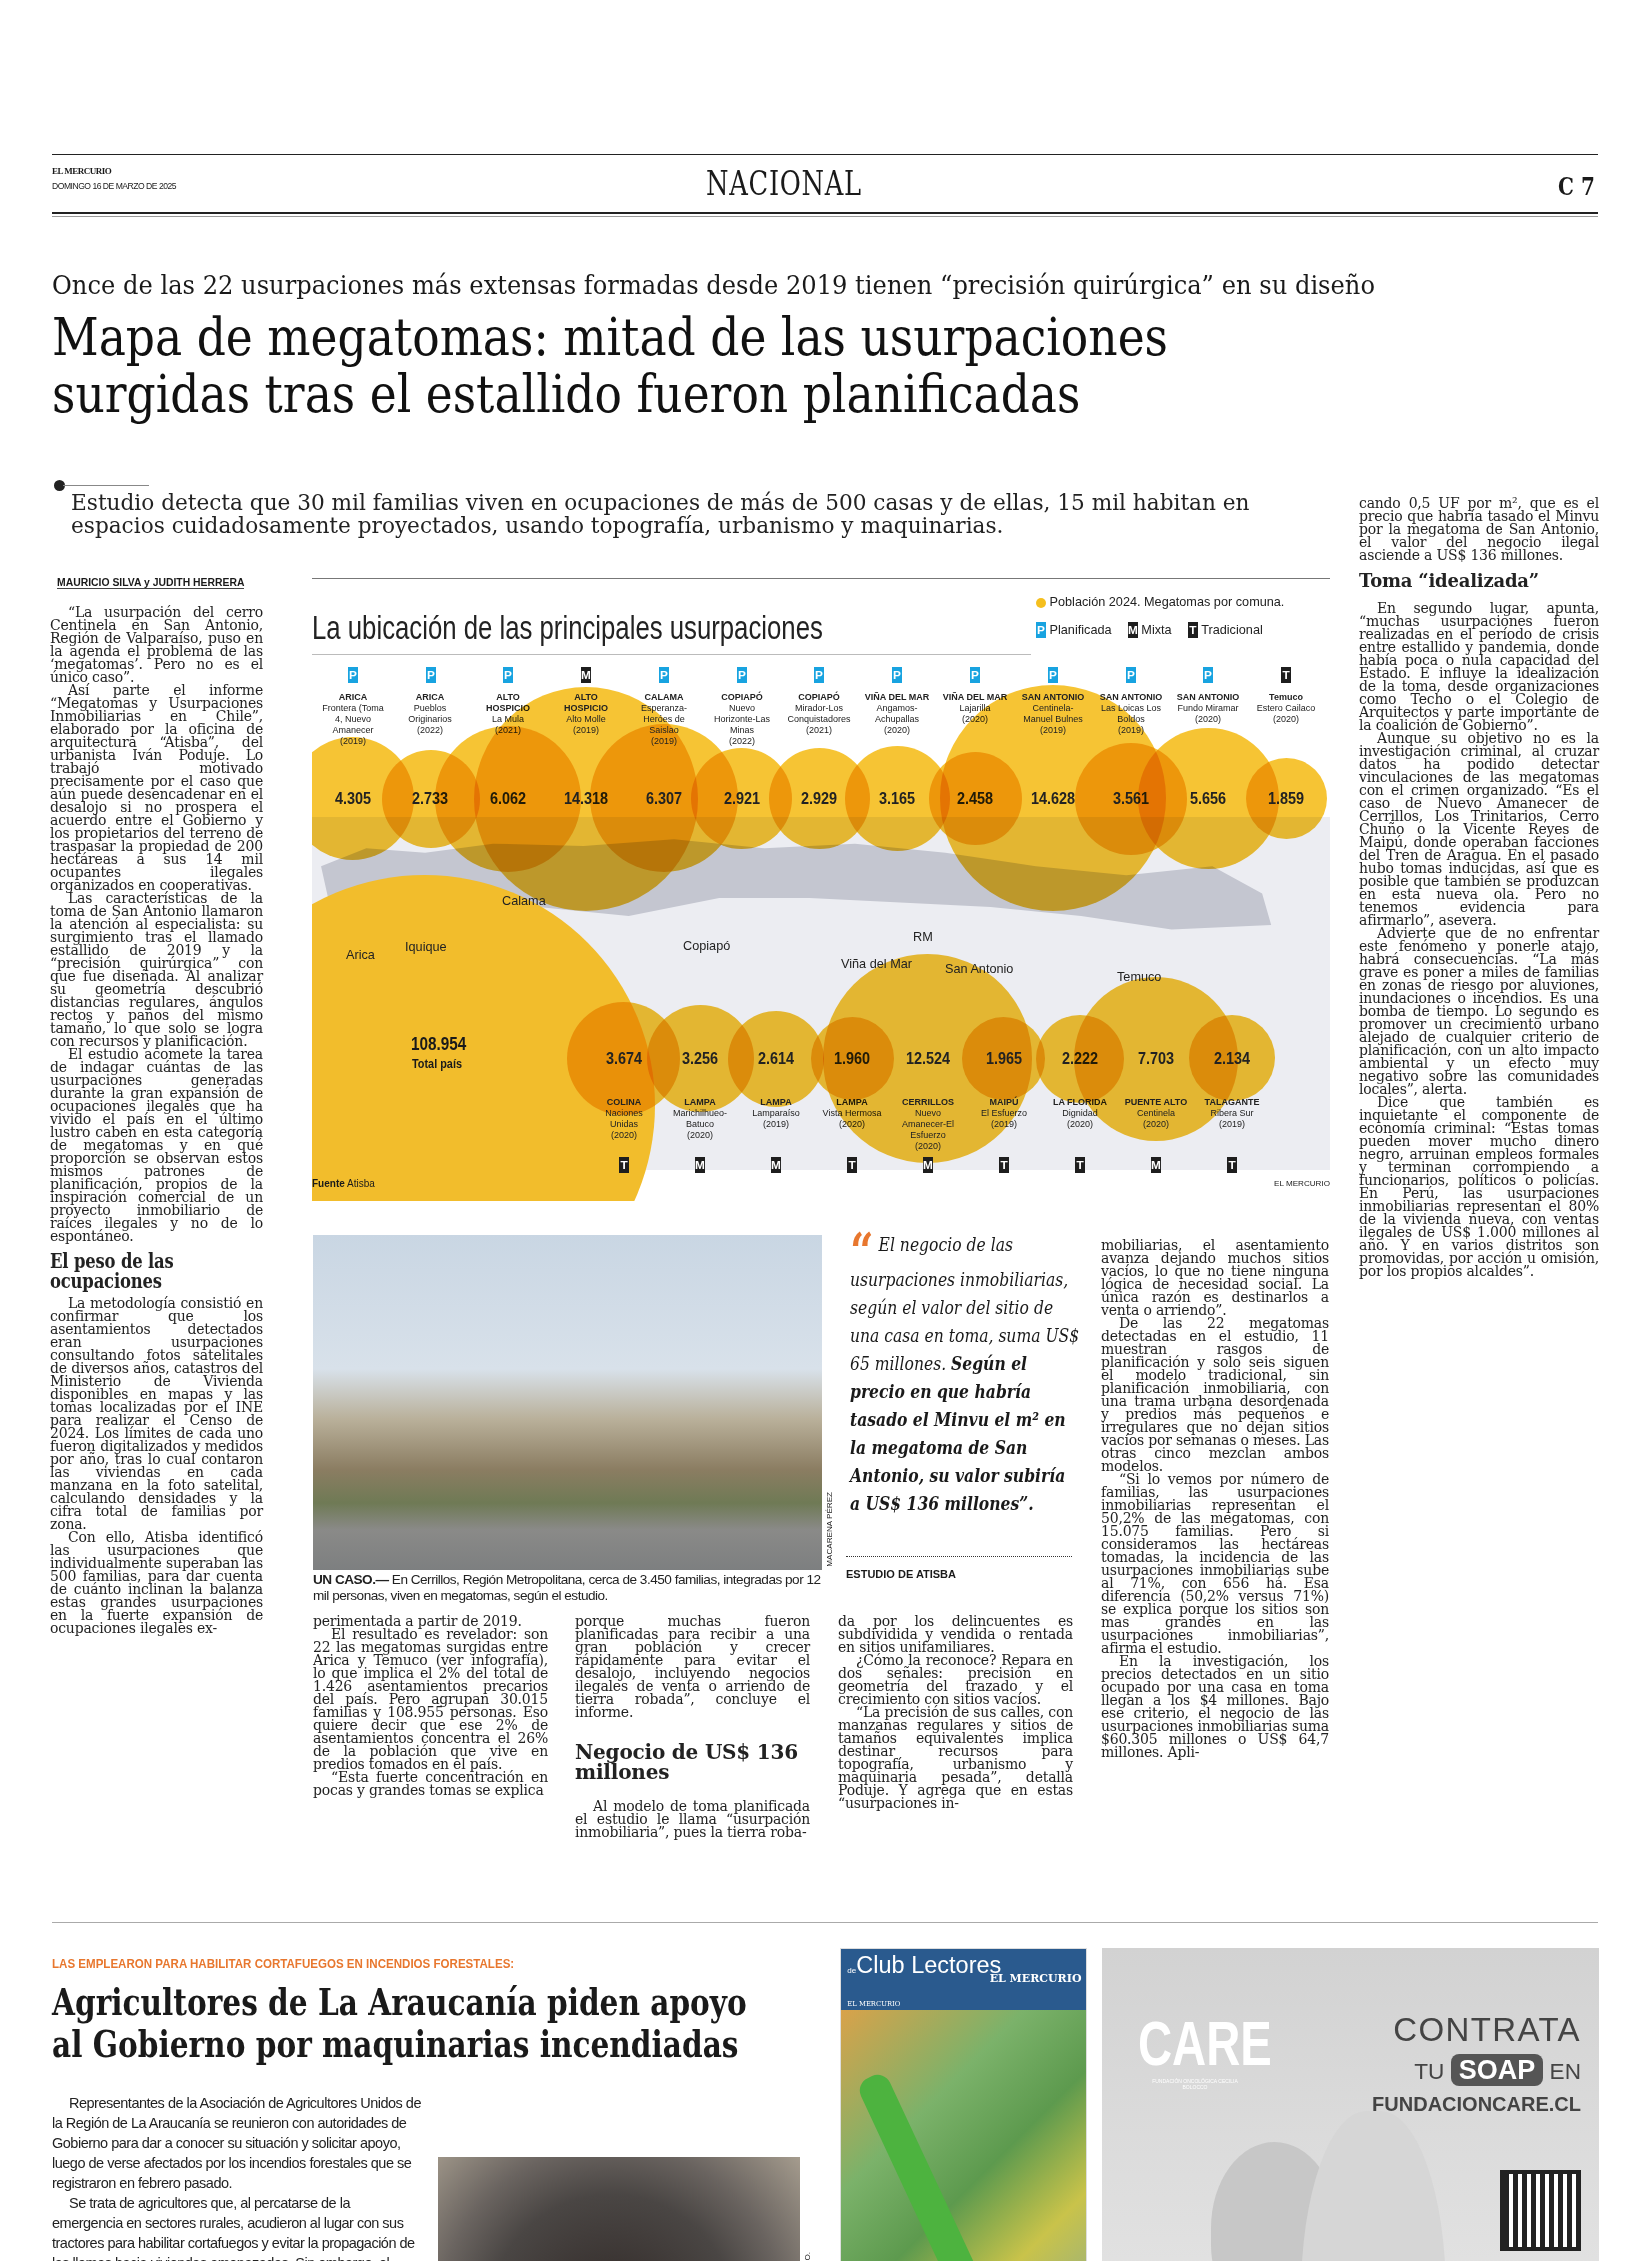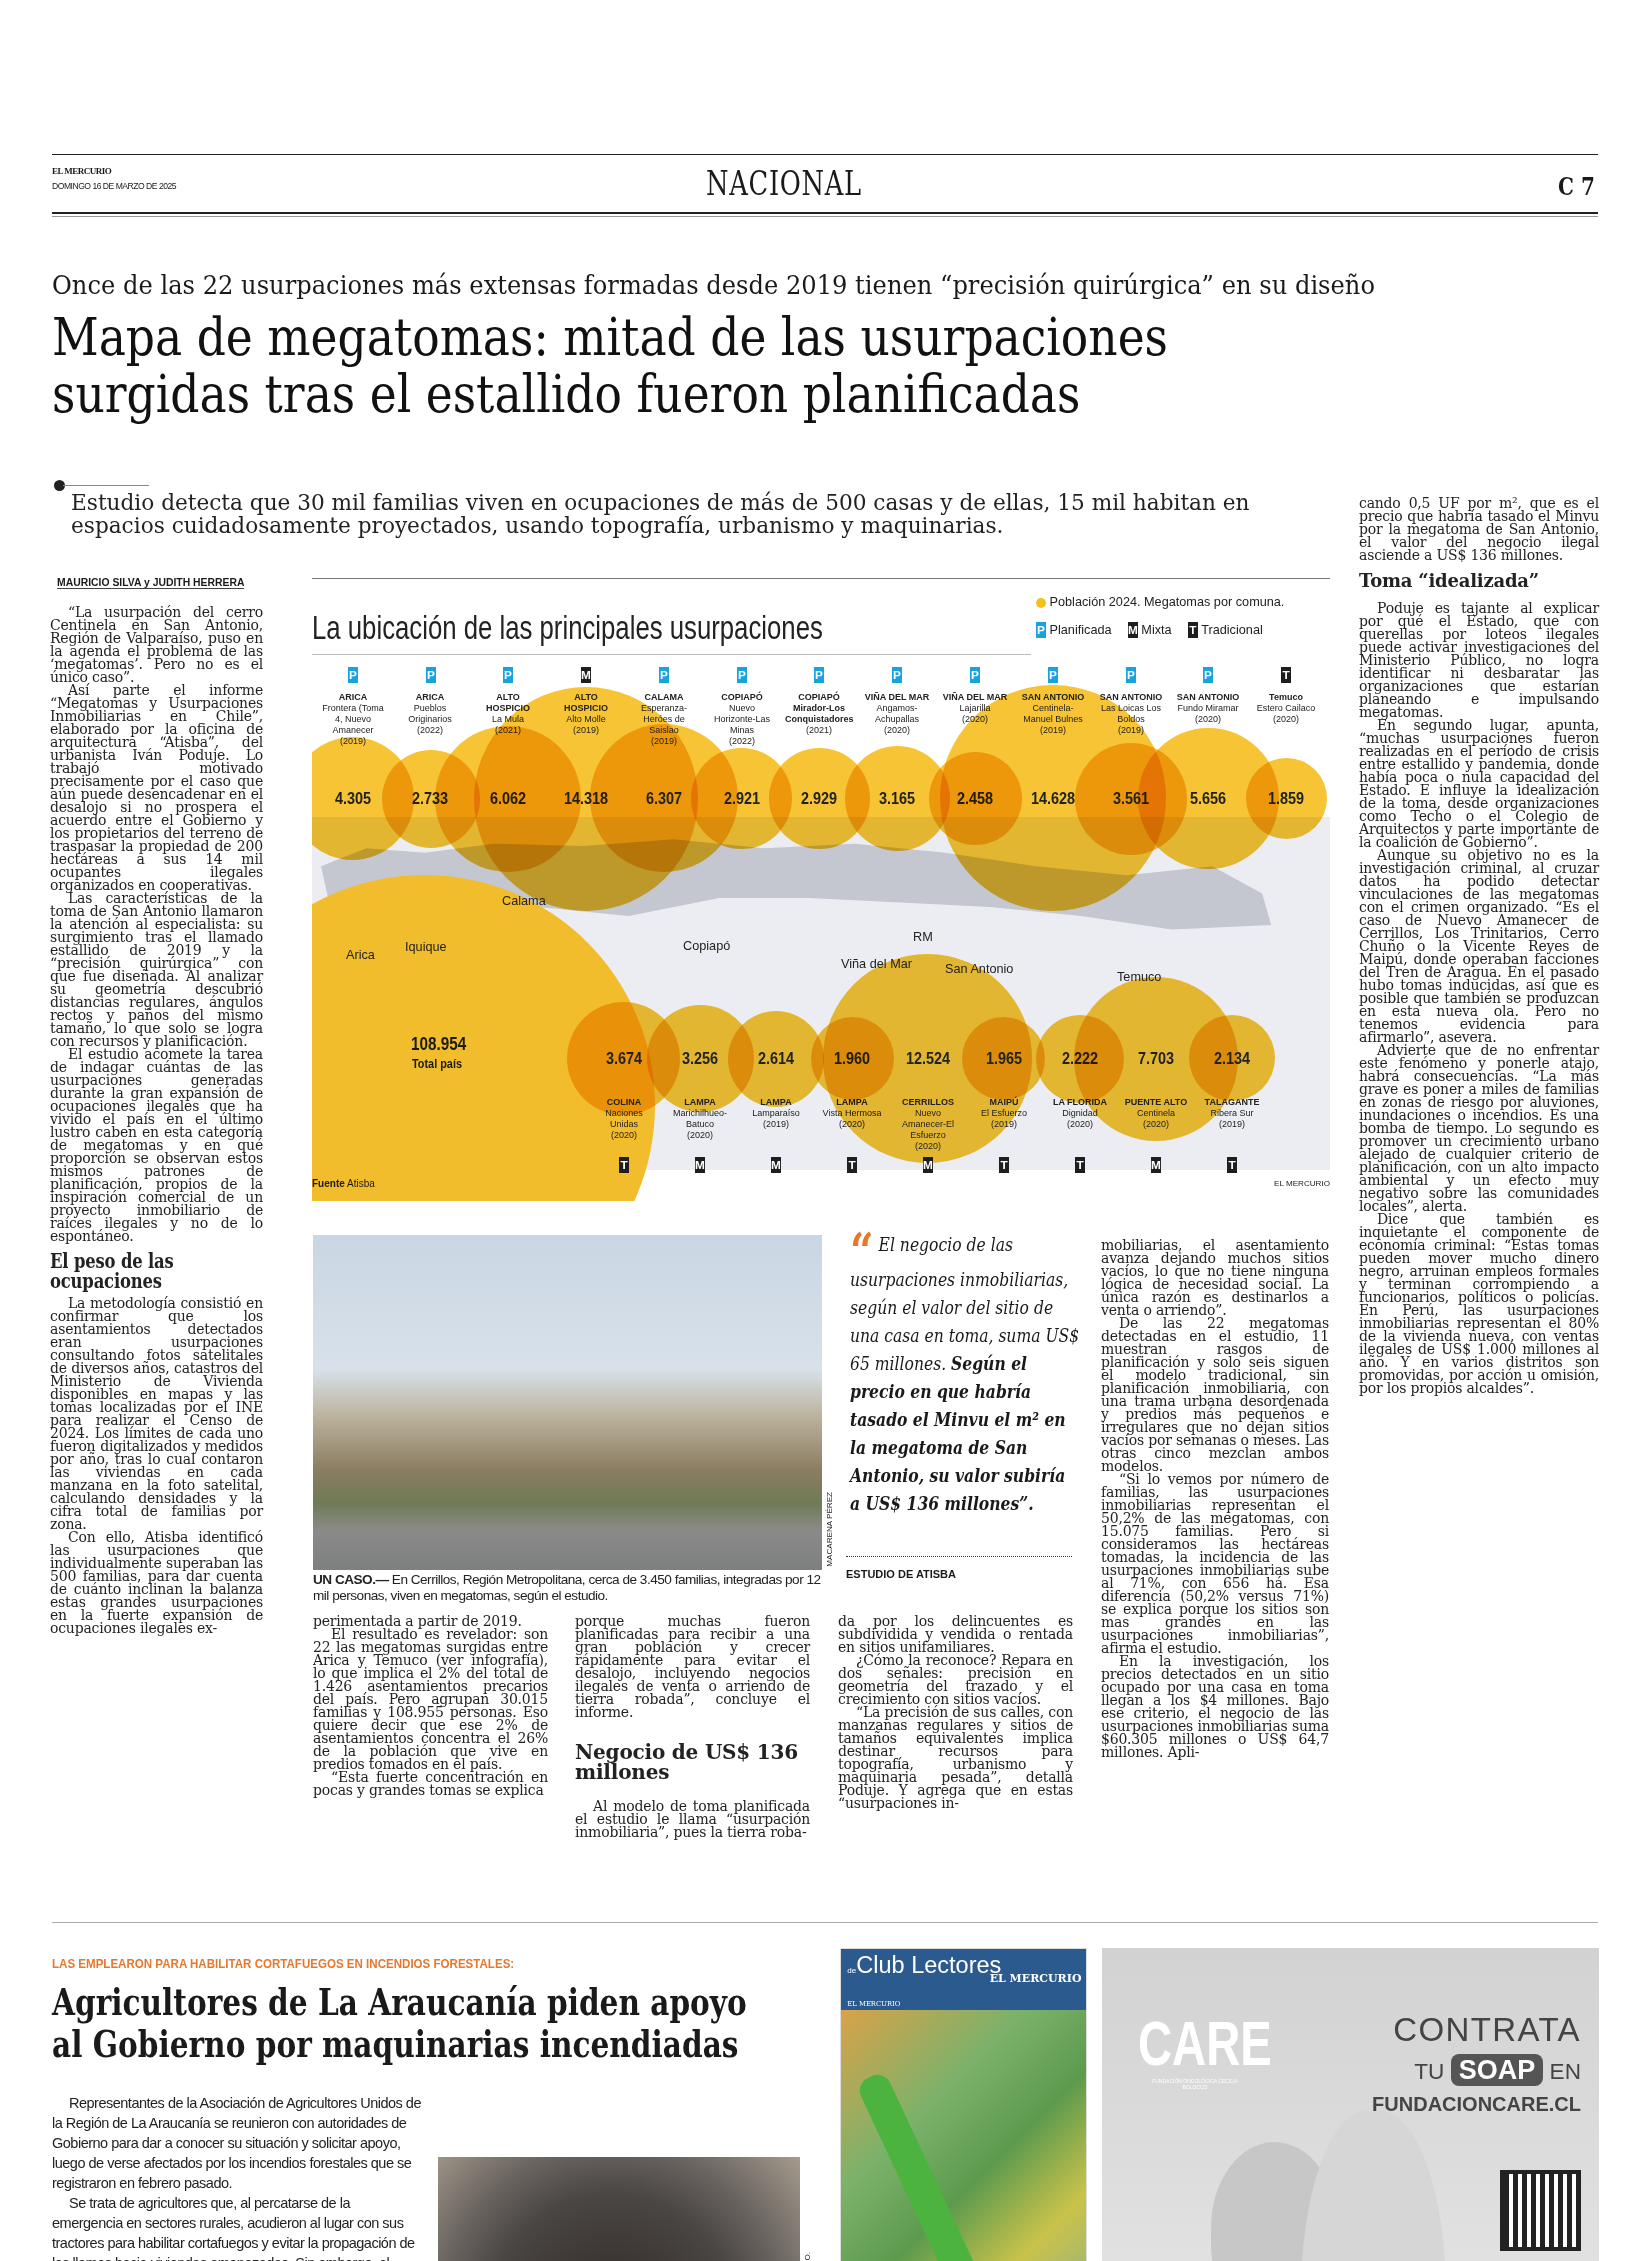--- a/index.html
+++ b/index.html
@@ -138,21 +138,21 @@
       <div class="loc" style="left: 430px; top: 106px;">
         <div>COPIAPÓ</div>
         <div style="font-weight: normal;">Nuevo Horizonte-Las Minas</div>
         <div style="font-weight: normal;">(2022)</div>
       </div>
       <div class="bval" style="left: 430px; top: 203px;">2.921</div>
       <div class="bubble" style="left: 457px; top: 162px; width: 101px; height: 101px;"></div>
       <div class="badge bP" style="position: absolute; left: 502px; top: 81px;">P</div>
       <div class="loc" style="left: 507px; top: 106px;">
         <div>COPIAPÓ</div>
-        <div style="font-weight: bold;">Mirador-Los Conquistadores</div>
+        <div style="font-weight: normal;">Mirador-Los Conquistadores</div>
         <div style="font-weight: normal;">(2021)</div>
       </div>
       <div class="bval" style="left: 507px; top: 203px;">2.929</div>
       <div class="bubble" style="left: 533px; top: 160px; width: 105px; height: 105px;"></div>
       <div class="badge bP" style="position: absolute; left: 580px; top: 81px;">P</div>
       <div class="loc" style="left: 585px; top: 106px;">
         <div>VIÑA DEL MAR</div>
         <div style="font-weight: normal;">Angamos-Achupallas</div>
         <div style="font-weight: normal;">(2020)</div>
       </div>
@@ -318,21 +318,20 @@
 </div>
 <div class="abs body-text" style="left:1101px;top:1239px;width:228px">
   <p style="text-indent:0">mobiliarias, el asentamiento avanza dejando muchos sitios vacíos, lo que no tiene ninguna lógica de necesidad social. La única razón es destinarlos a venta o arriendo”.</p>
   <p>De las 22 megatomas detectadas en el estudio, 11 muestran rasgos de planificación y solo seis siguen el modelo tradicional, sin planificación inmobiliaria, con una trama urbana desordenada y predios más pequeños e irregulares que no dejan sitios vacíos por semanas o meses. Las otras cinco mezclan ambos modelos.</p>
   <p>“Si lo vemos por número de familias, las usurpaciones inmobiliarias representan el 50,2% de las megatomas, con 15.075 familias. Pero si consideramos las hectáreas tomadas, la incidencia de las usurpaciones inmobiliarias sube al 71%, con 656 há. Esa diferencia (50,2% versus 71%) se explica porque los sitios son mas grandes en las usurpaciones inmobiliarias”, afirma el estudio.</p>
   <p>En la investigación, los precios detectados en un sitio ocupado por una casa en toma llegan a los $4 millones. Bajo ese criterio, el negocio de las usurpaciones inmobiliarias suma $60.305 millones o US$ 64,7 millones. Apli-</p>
 </div>
 <div class="abs body-text" style="left:1359px;top:497px;width:240px">
   <p style="text-indent:0">cando 0,5 UF por m², que es el precio que habría tasado el Minvu por la megatoma de San Antonio, el valor del negocio ilegal asciende a US$ 136 millones.</p>
   <h3 style="font-size:18px;line-height:20px;margin:9px 0 11px;text-align:left">Toma “idealizada”</h3>
-  <p>Poduje es tajante al explicar por qué el Estado, que con querellas por loteos ilegales puede activar investigaciones del Ministerio Público, no logra identificar ni desbaratar las organizaciones que estarían planeando e impulsando megatomas.</p>
   <p>En segundo lugar, apunta, “muchas usurpaciones fueron realizadas en el período de crisis entre estallido y pandemia, donde había poca o nula capacidad del Estado. E influye la idealización de la toma, desde organizaciones como Techo o el Colegio de Arquitectos y parte importante de la coalición de Gobierno”.</p>
   <p>Aunque su objetivo no es la investigación criminal, al cruzar datos ha podido detectar vinculaciones de las megatomas con el crimen organizado. “Es el caso de Nuevo Amanecer de Cerrillos, Los Trinitarios, Cerro Chuño o la Vicente Reyes de Maipú, donde operaban facciones del Tren de Aragua. En el pasado hubo tomas inducidas, así que es posible que también se produzcan en esta nueva ola. Pero no tenemos evidencia para afirmarlo”, asevera.</p>
   <p>Advierte que de no enfrentar este fenómeno y ponerle atajo, habrá consecuencias. “La más grave es poner a miles de familias en zonas de riesgo por aluviones, inundaciones o incendios. Es una bomba de tiempo. Lo segundo es promover un crecimiento urbano alejado de cualquier criterio de planificación, con un alto impacto ambiental y un efecto muy negativo sobre las comunidades locales”, alerta.</p>
   <p>Dice que también es inquietante el componente de economía criminal: “Estas tomas pueden mover mucho dinero negro, arruinan empleos formales y terminan corrompiendo a funcionarios, políticos o policías. En Perú, las usurpaciones inmobiliarias representan el 80% de la vivienda nueva, con ventas ilegales de US$ 1.000 millones al año. Y en varios distritos son promovidas, por acción u omisión, por los propios alcaldes”.</p>
 </div>
 
 <div class="rule" style="left:52px;top:1922px;width:1546px;height:1.4px;background:#aaa"></div>
 
 <div class="abs sans" style="left:52px;top:1956px;font-size:13.6px;font-weight:bold;color:#e8772e;transform:scaleX(.85);transform-origin:left top;white-space:nowrap">LAS EMPLEARON PARA HABILITAR CORTAFUEGOS EN INCENDIOS FORESTALES:</div>
 <div class="abs" style="left:52px;top:1981px;font-family:'DejaVu Serif',serif;font-weight:bold;font-size:37px;line-height:42px;transform:scaleX(.8);transform-origin:left top;white-space:nowrap">

